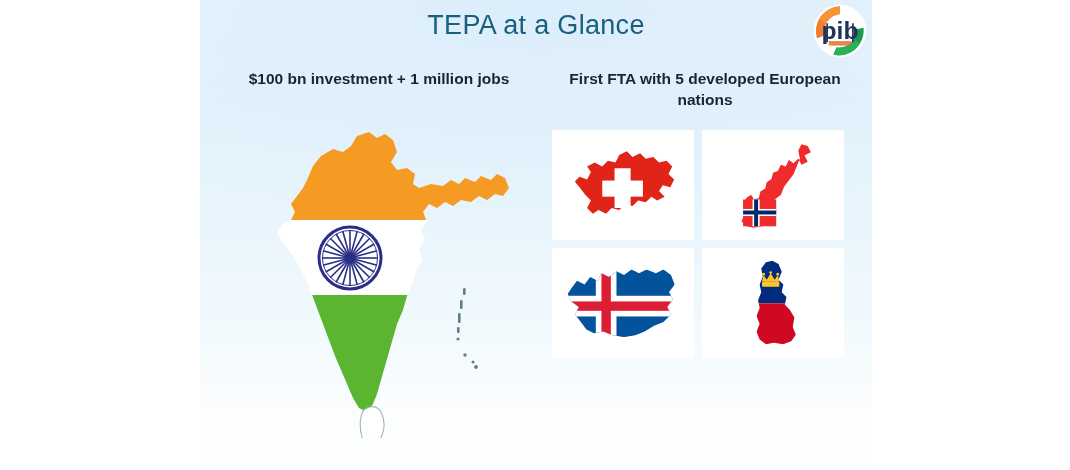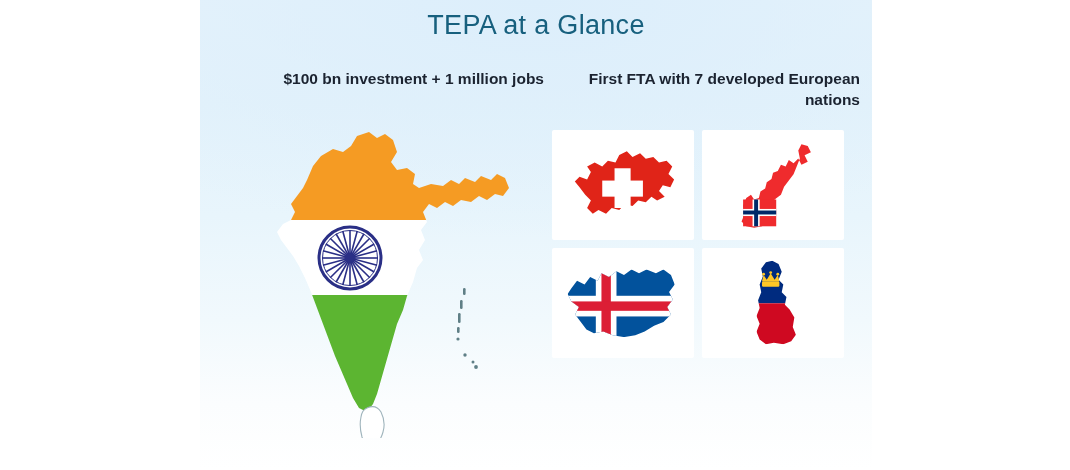--- a/index.html
+++ b/index.html
@@ -55,21 +55,21 @@
     position: absolute;
     left: 612px;
     top: 3px;
     width: 56px;
     height: 52px;
   }
 
   
   .caption {
     position: absolute;
-    text-align: right;
+    text-align: center;
     font-size: 15.5px;
     font-weight: 700;
     line-height: 1.38;
     color: #1b2330;
   }
   #cap-left   { left: 14px;  top: 68px;  width: 330px; }
   #cap-right  { left: 350px; top: 68px;  width: 310px; }
   #cap-bottom { left: 318px; top: 370px; width: 350px; }
 
   
@@ -106,24 +106,43 @@
 </style>
 </head>
 <body>
 
 <div id="screen">
 
   <div id="panel">
 
     <div id="title">TEPA at a Glance</div>
 
+    <div id="logo">
+      <svg viewBox="0 0 100 100" xmlns="http://www.w3.org/2000/svg" aria-hidden="true">
+        <circle cx="50" cy="50" r="47" fill="#ffffff"></circle>
+
+        <path d="M50 6 A44 44 0 0 0 9 63 L23 58 A30 30 0 0 1 50 20 Z" fill="#f07e2a"></path>
+        <path d="M14 30 A44 44 0 0 1 50 6 L50 19 A31 31 0 0 0 24 36 Z" fill="#f79433"></path>
+
+        <path d="M92 44 A44 44 0 0 1 38 92 L44 79 A30 30 0 0 0 79 47 Z" fill="#1f9a4d"></path>
+        <path d="M86 72 A44 44 0 0 1 40 93 L45 80 A30 30 0 0 0 74 66 Z" fill="#2bb15c"></path>
+
+        <g fill="#1f3358" font-family="Liberation Sans, sans-serif" font-size="44" font-weight="700">
+          <text x="50" y="65" text-anchor="middle">pib</text>
+        </g>
+
+        <rect x="30" y="68" width="40" height="8" fill="#e2702a" opacity=".85"></rect>
+
+        <path d="M27 36 L27 70 M73 36 L73 70" stroke="#1f3358" stroke-width="3" fill="none"></path>
+      </svg>
+    </div>
 
     <div class="caption" id="cap-left">$100 bn investment + 1 million jobs</div>
 
-    <div class="caption" id="cap-right">First FTA with 7 developed European nations</div>
+    <div class="caption" id="cap-right">First FTA with 5 developed European nations</div>
 
 
     <div id="india-wrap">
       <svg viewBox="0 0 300 330" xmlns="http://www.w3.org/2000/svg" aria-hidden="true">
         <defs>
 
           <clipPath id="indiaClip">
             <path d="M60 72
                      L66 58 L74 48 L86 41 L96 44 L104 38 L110 28
                      L122 24 L130 30 L138 26 L146 32 L150 44

